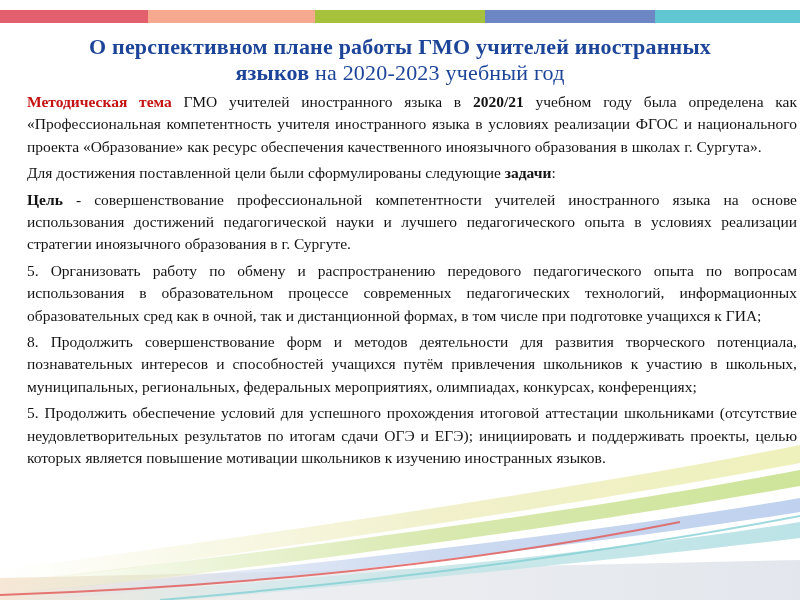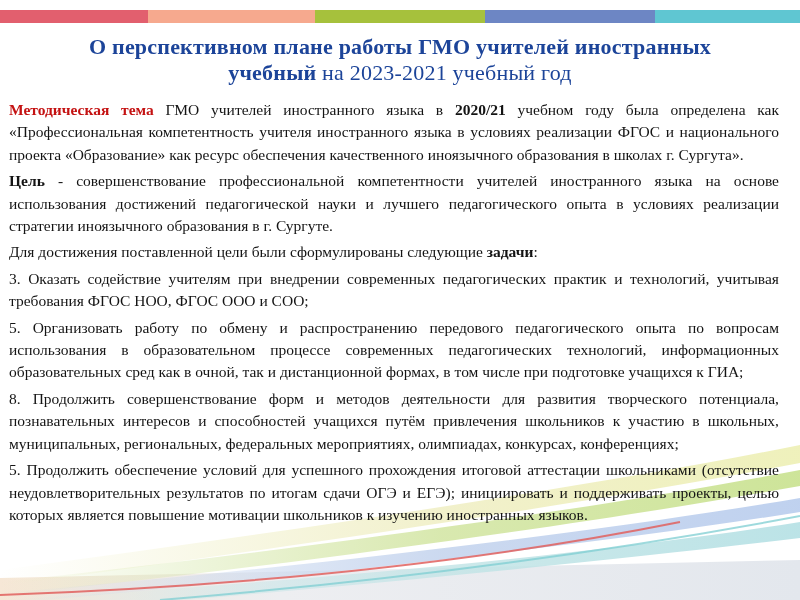--- a/index.html
+++ b/index.html
@@ -30,24 +30,23 @@
     margin: 0;
     text-align: center;
     font-size: 22px;
     line-height: 26px;
     font-weight: bold;
     letter-spacing: 0.2px;
   }
   .title .t-reg { font-weight: normal; }
   .body-text {
     position: absolute;
-    top: 87px; left: 9px;
+    top: 87px; left: 27px;
     width: 770px;
     z-index: 2;
-    margin-top: 8px;
   }
   .body-text p {
     margin: 4px 0 0 0;
     padding: 0;
     text-align: justify;
     font-size: 15.5px;
     line-height: 22.4px;
     color: #141414;
   }
   .lead-red { font-weight: bold; }
@@ -67,34 +66,33 @@
   <div class="top-bar">
     <span class="seg seg0" style="background-color: rgb(226, 95, 110);"></span>
     <span class="seg seg1" style="background-color: rgb(246, 169, 142);"></span>
     <span class="seg seg2" style="background-color: rgb(166, 193, 60);"></span>
     <span class="seg seg3" style="background-color: rgb(109, 134, 196);"></span>
     <span class="seg seg4" style="background-color: rgb(95, 198, 210);"></span>
   </div>
 
   <h1 class="title" style="color: rgb(28, 68, 153);">
     <span>О перспективном плане работы ГМО учителей иностранных</span><br>
-    <span>учебный</span><span class="t-reg"> на 2023-2021 учебный год</span>
+    <span>языков</span><span class="t-reg"> на 2020-2023 учебный год</span>
   </h1>
 
   <div class="body-text">
     <p>
       <span class="lead-red" style="color: rgb(196, 18, 18);">Методическая тема</span><span> ГМО учителей иностранного языка в </span><b>2020/21</b><span> учебном году была определена как «Профессиональная компетентность учителя иностранного языка в условиях реализации ФГОС и национального проекта «Образование» как ресурс обеспечения качественного иноязычного образования в школах г. Сургута».</span>
     </p>
     <p>
+      <span>Для достижения поставленной цели были сформулированы следующие </span><b>задачи</b><span>:</span>
+    </p>
+    <p>
       <b>Цель</b><span> - совершенствование профессиональной компетентности учителей иностранного языка на основе использования достижений педагогической науки и лучшего педагогического опыта в условиях реализации стратегии иноязычного образования в г. Сургуте.</span>
     </p>
-    <p>
-      <span>Для достижения поставленной цели были сформулированы следующие </span><b>задачи</b><span>:</span>
-    </p>
-    <p>3. Оказать содействие учителям при внедрении современных педагогических практик и технологий, учитывая требования ФГОС НОО, ФГОС ООО и СОО;</p>
     <p>5. Организовать работу по обмену и распространению передового педагогического опыта по вопросам использования в образовательном процессе современных педагогических технологий, информационных образовательных сред как в очной, так и дистанционной формах, в том числе при подготовке учащихся к ГИА;</p>
     <p>8. Продолжить совершенствование форм и методов деятельности для развития творческого потенциала, познавательных интересов и способностей учащихся путём привлечения школьников к участию в школьных, муниципальных, региональных, федеральных мероприятиях, олимпиадах, конкурсах, конференциях;</p>
     <p>5. Продолжить обеспечение условий для успешного прохождения итоговой аттестации школьниками (отсутствие неудовлетворительных результатов по итогам сдачи ОГЭ и ЕГЭ); инициировать и поддерживать проекты, целью которых является повышение мотивации школьников к изучению иностранных языков.</p>
   </div>
 
   <svg class="deco" viewBox="0 0 800 190" preserveAspectRatio="none">
     <defs>
       <linearGradient id="fadeYellow" x1="0" y1="0" x2="1" y2="0">
         <stop offset="0" stop-color="#f0efc6" stop-opacity="0"></stop>
         <stop offset="0.55" stop-color="#f0efc6" stop-opacity="0.9"></stop>

